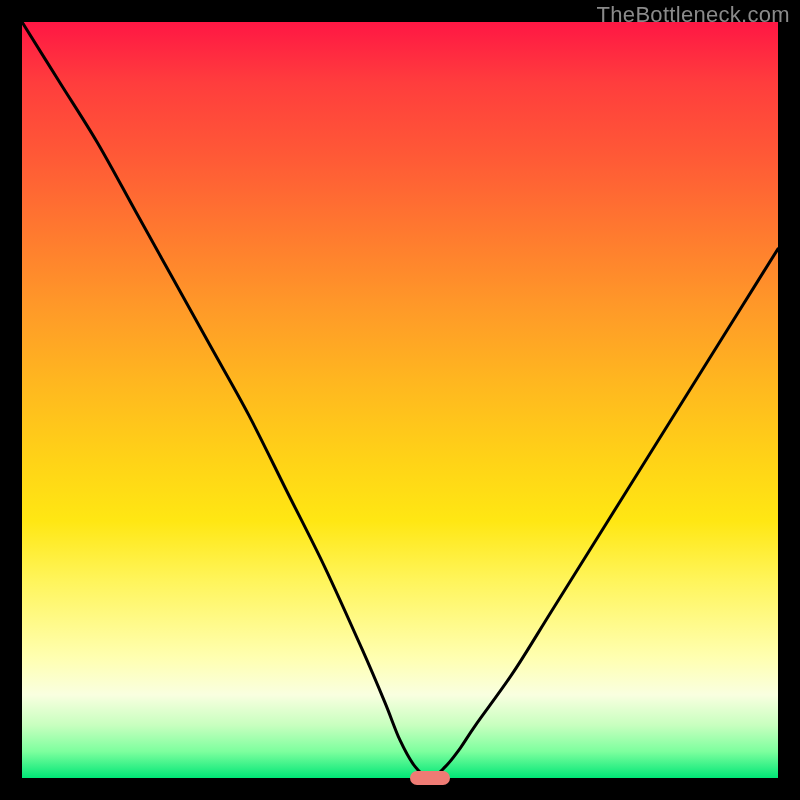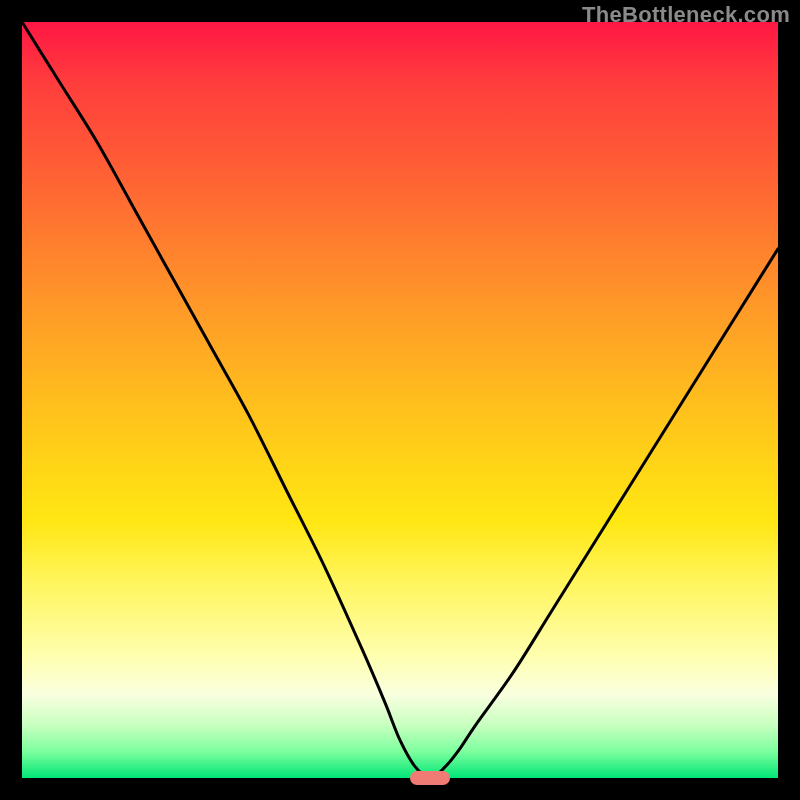--- a/index.html
+++ b/index.html
@@ -39,21 +39,21 @@
       #7dff9e 96.5%,
       #00e676 100%
     );
   }
   .watermark {
     position: absolute;
     top: 2px;
     right: 10px;
     color: #8a8a8a;
     font-size: 22px;
-    font-weight: 700;
+    font-weight: 400;
     letter-spacing: 0.3px;
     user-select: none;
   }
   svg.curve {
     position: absolute;
     left: 0;
     top: 0;
     width: 756px;
     height: 756px;
   }

